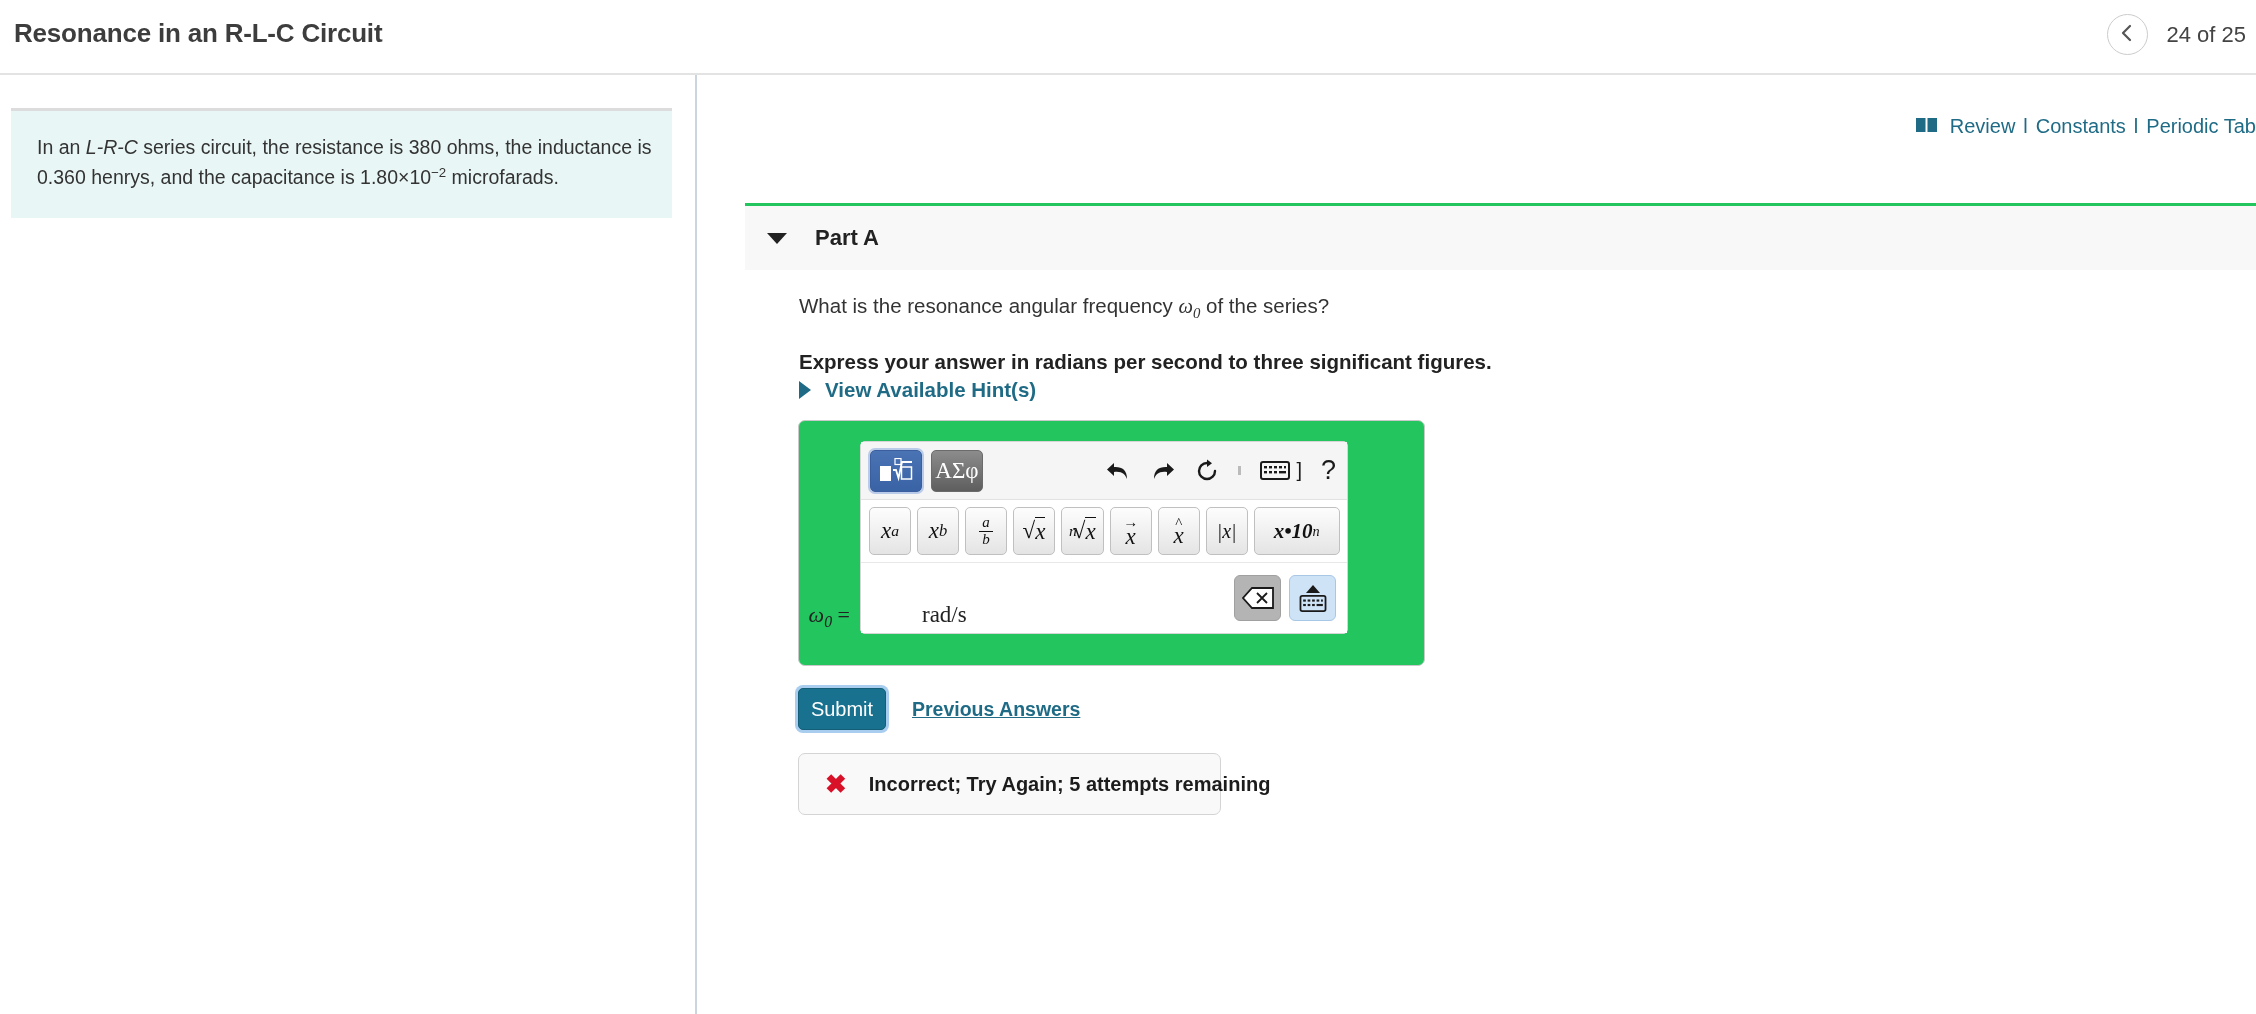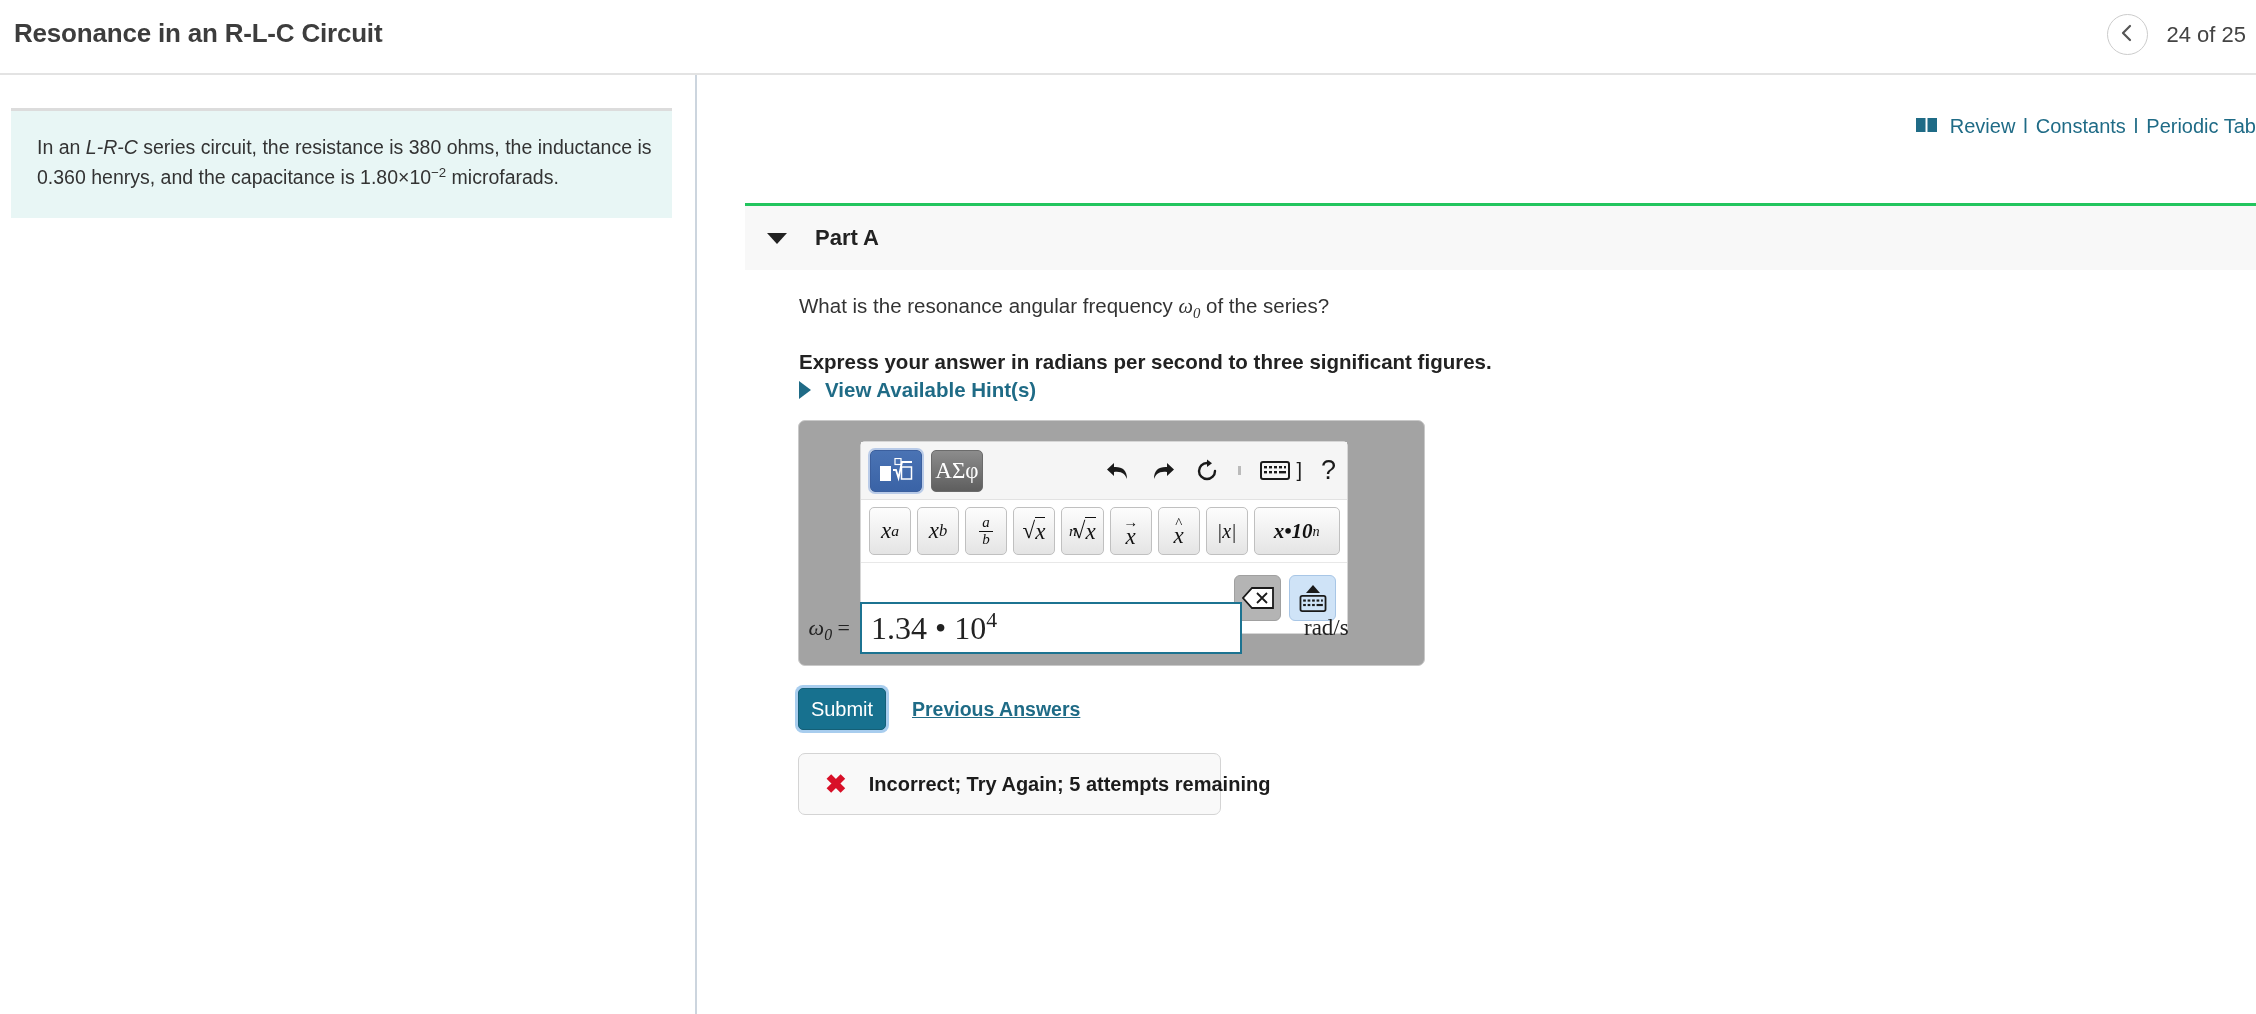--- a/index.html
+++ b/index.html
@@ -191,21 +191,21 @@
 
   
   #answer-card {
     position: absolute;
     left: 99px;
     top: 150px;
     width: 627px;
     height: 246px;
     border: 1.6px solid #c9c9c9;
     border-radius: 7px;
-    background: #a3a3a3;
+    background: #22c55e;
     box-sizing: border-box;
   }
   
   #math-toolbar {
     position: absolute;
     left: 61px;
     top: 20px;
     width: 488px;
     box-sizing: border-box;
     border: 1px solid #d6d6d6;
@@ -608,25 +608,20 @@
             </svg>
           </div>
         </div>
       </div>
 
       <div id="answer-row">
         <div id="answer-var-label">
           <span class="mathvar">ω</span><span class="sub mathvar">0</span>
           <span>=</span>
         </div>
-        <div id="answer-input">
-          <span id="answer-value">
-            <span>1.34 • 10</span><span class="sup">4</span>
-          </span>
-        </div>
         <div id="answer-units">rad/s</div>
       </div>
     </div>
 
     <div id="submit-row">
       <button id="submit-button">Submit</button>
       <span id="previous-answers-link">Previous Answers</span>
     </div>
 
     <div id="feedback-box">

